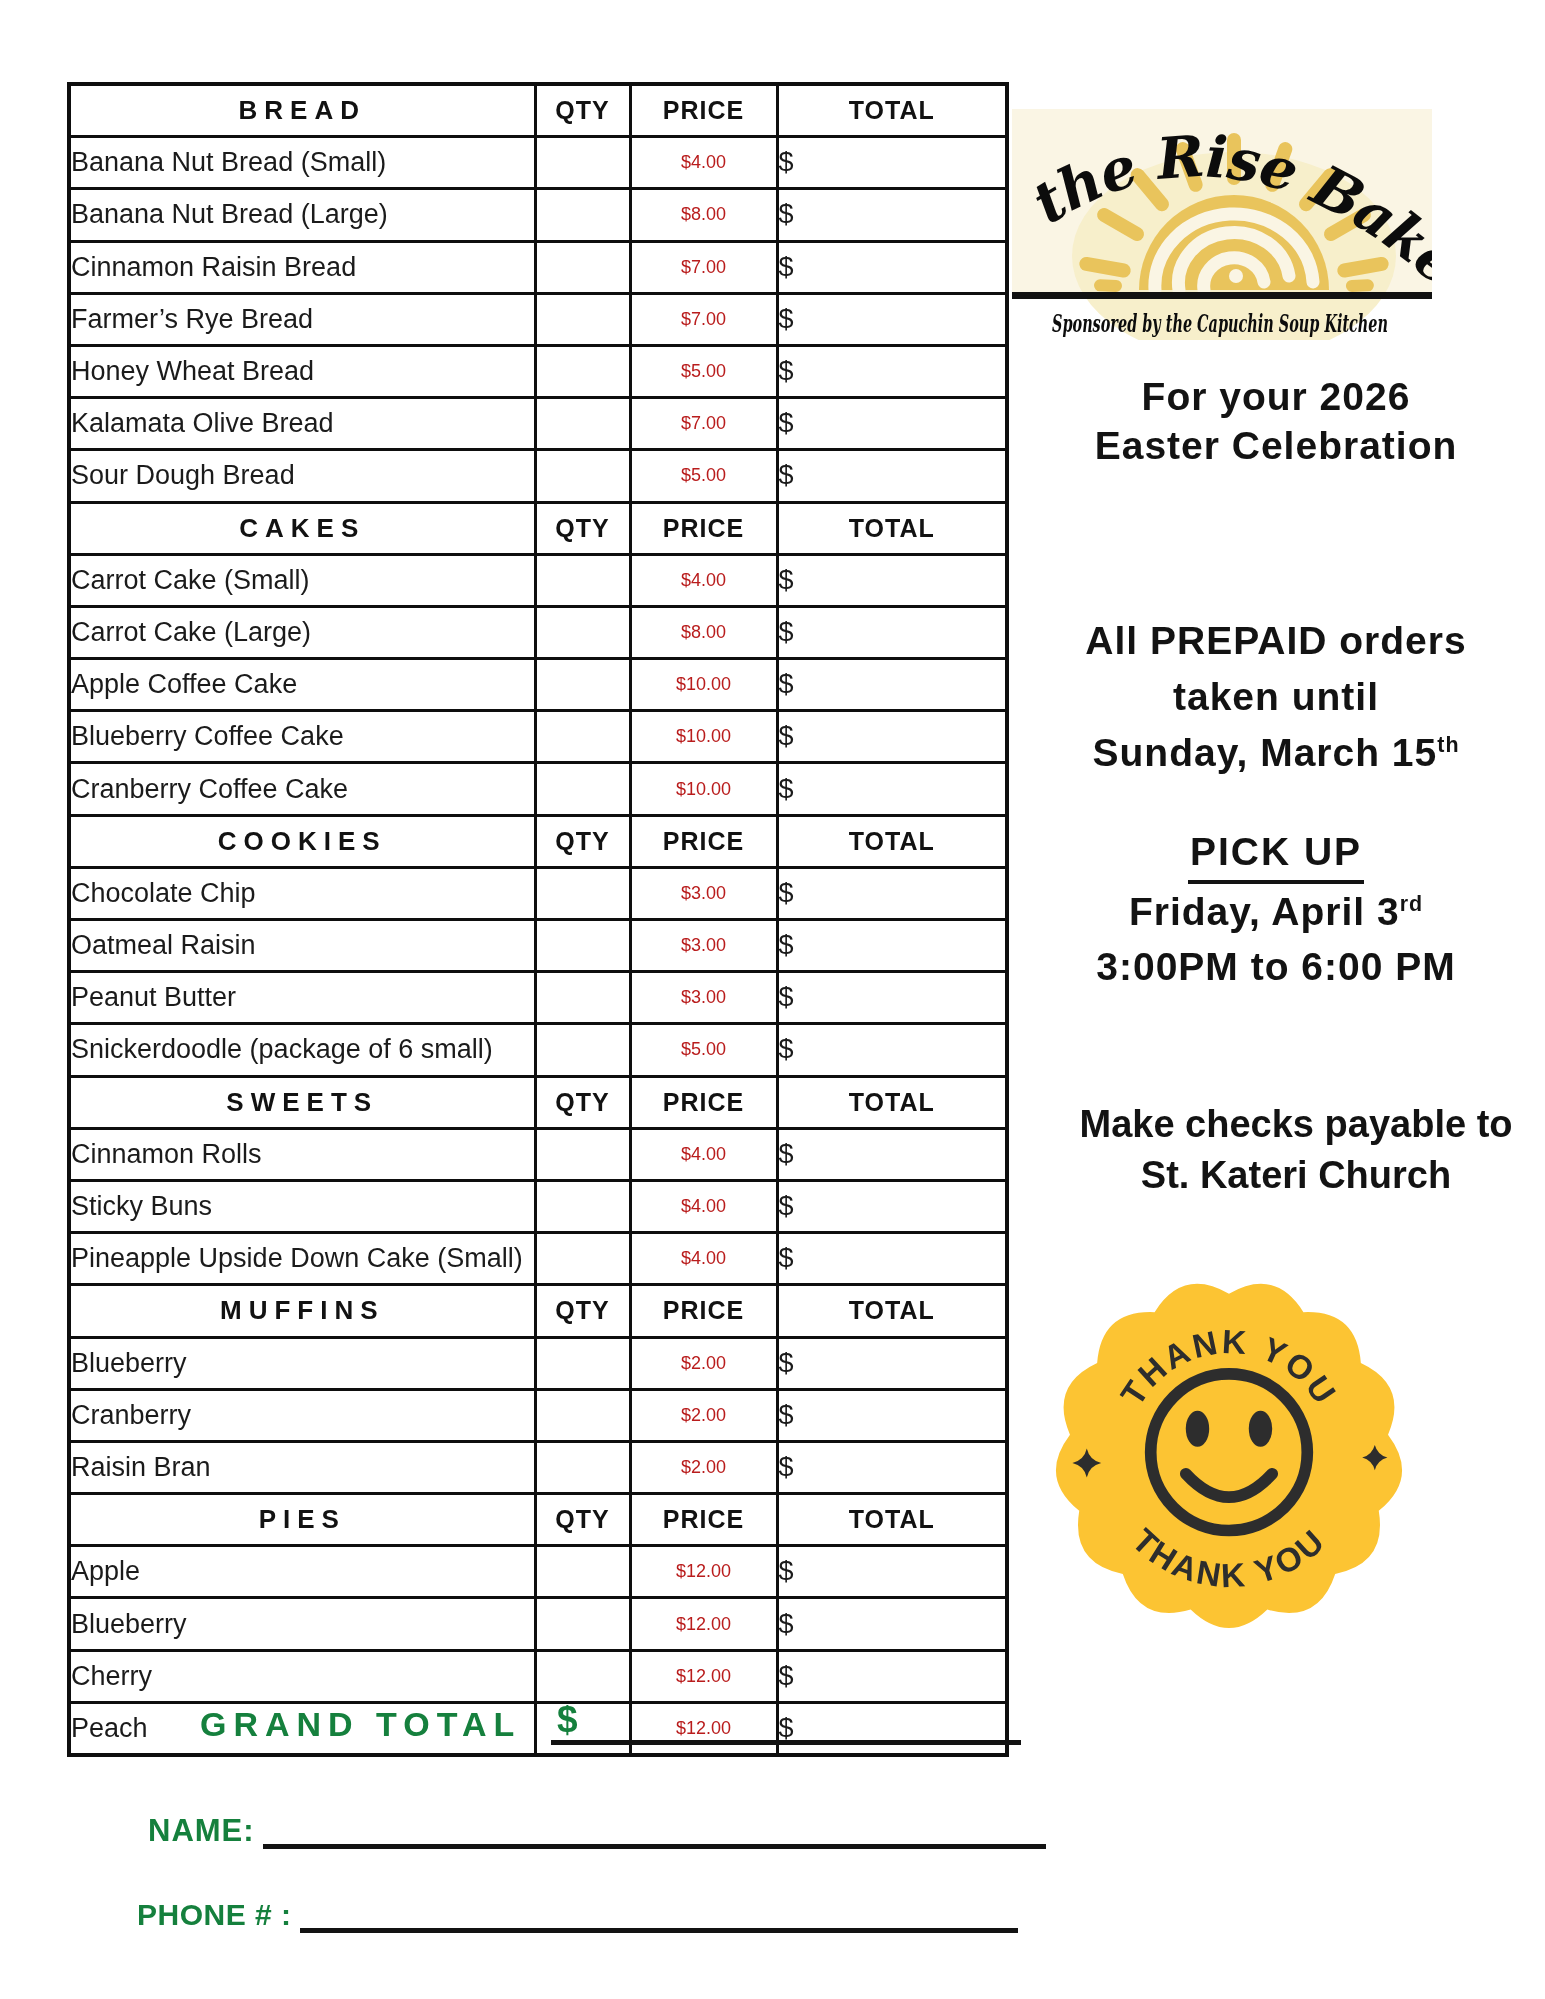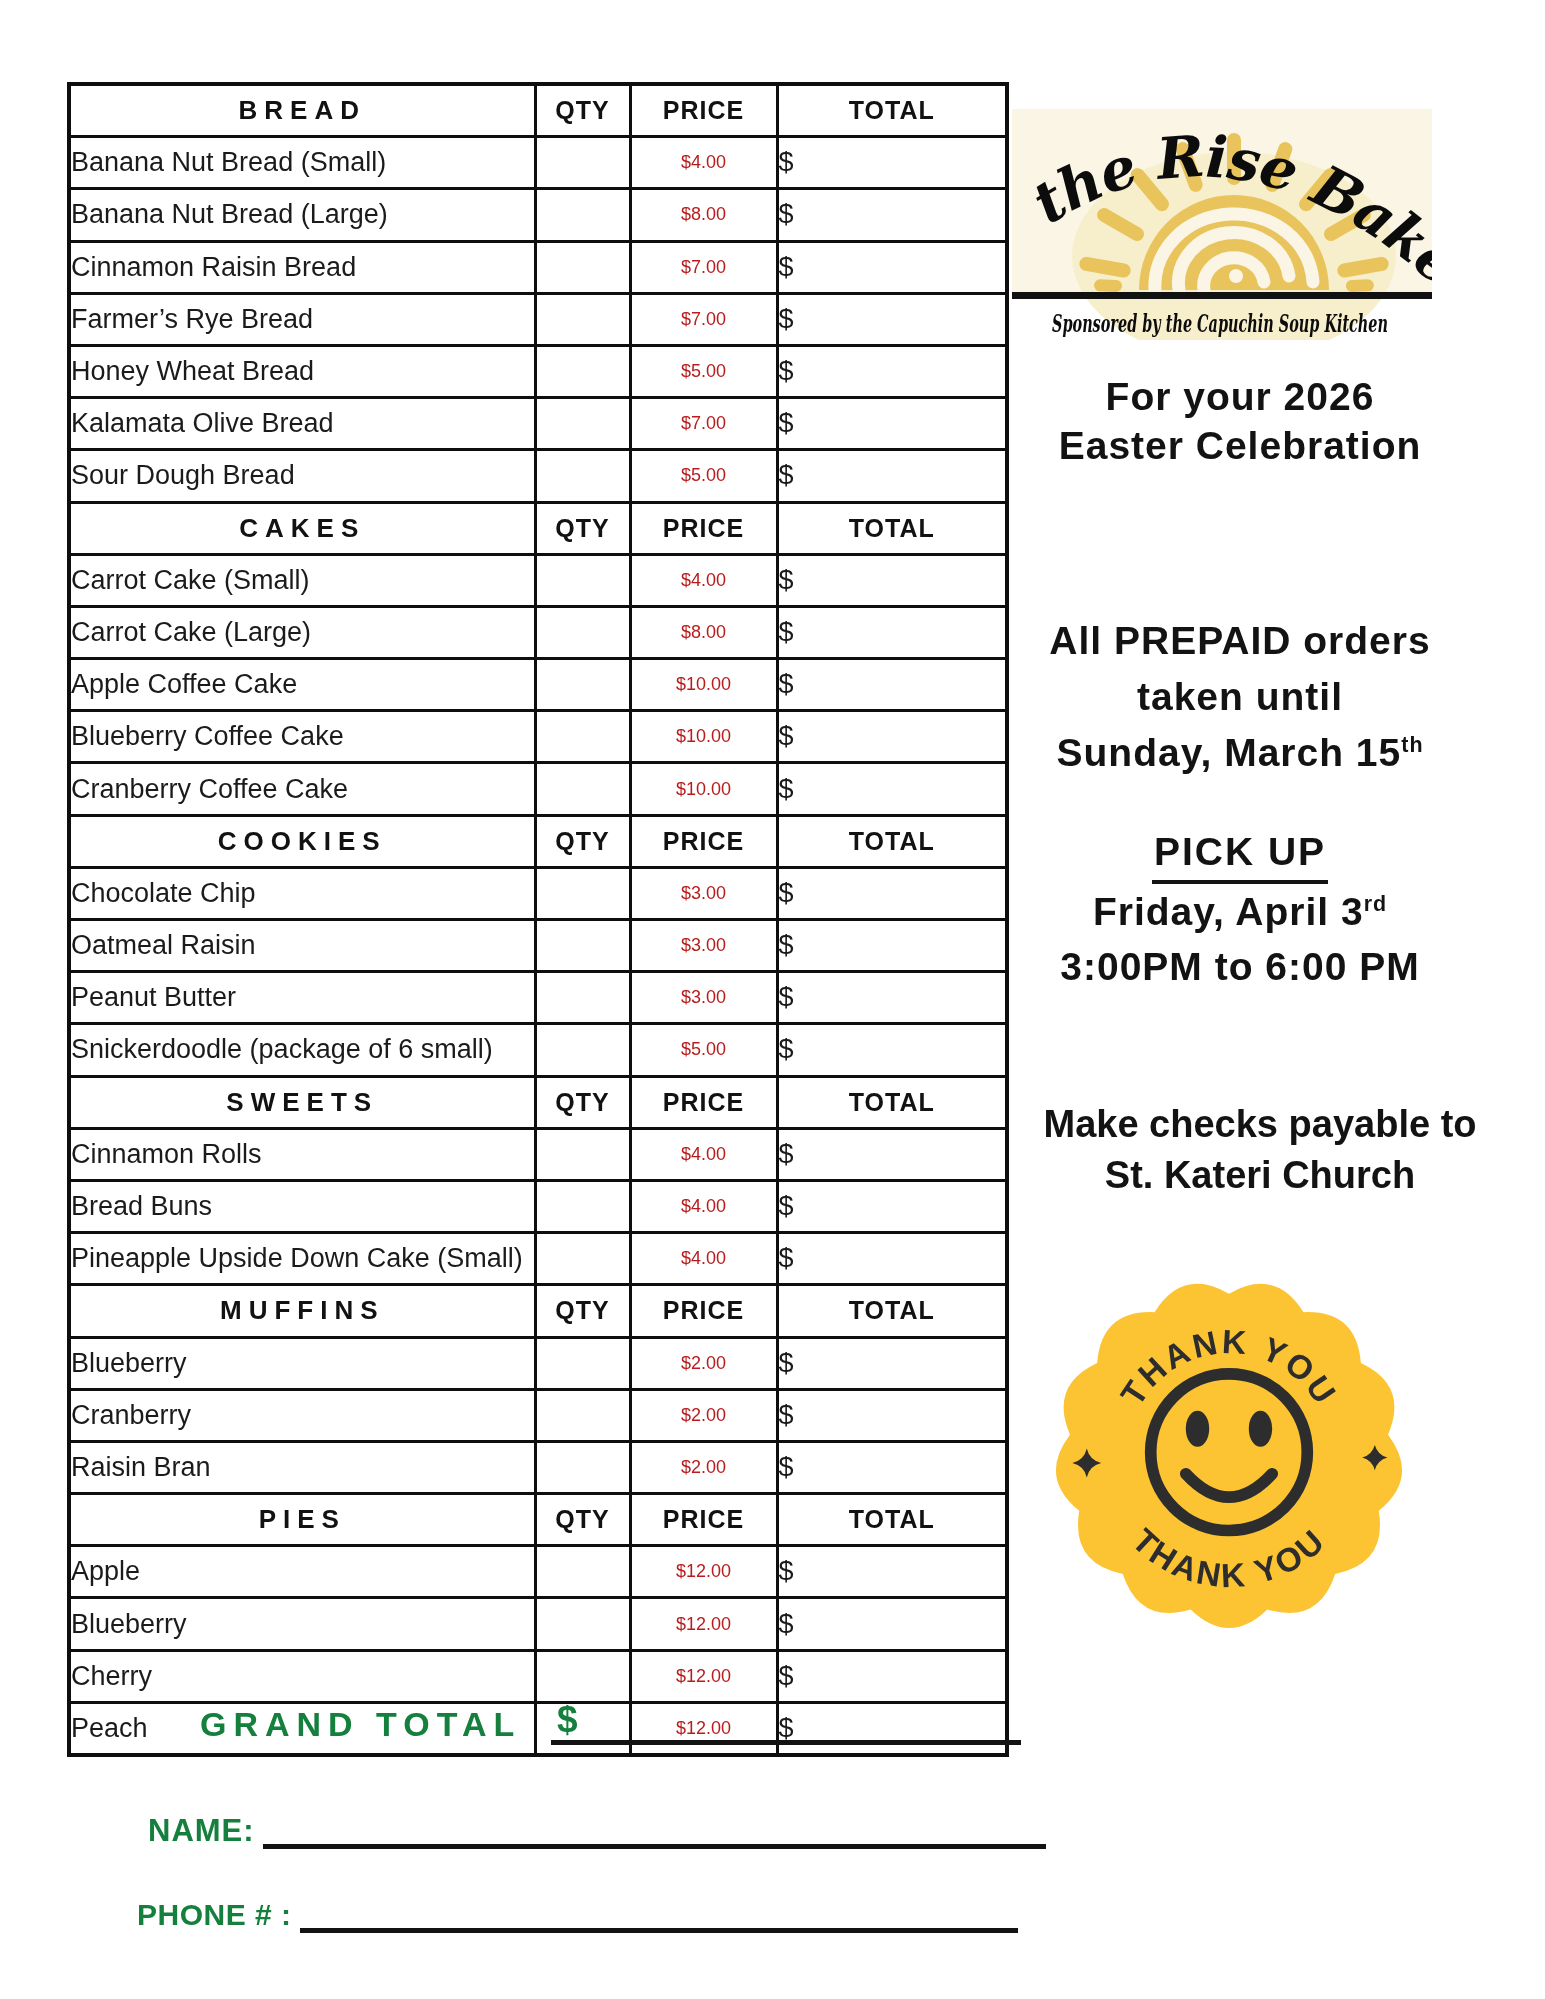--- a/index.html
+++ b/index.html
@@ -29,21 +29,21 @@
   .logo-bg{fill:var(--cream);}
   .brand-text{font-family:"DejaVu Serif","Liberation Serif",serif;font-style:italic;font-weight:bold;
     font-size:57px;fill:#0c0c0c;letter-spacing:-1px;}
   .tagline-text{font-family:"DejaVu Serif","Liberation Serif",serif;font-style:italic;font-weight:bold;
     font-size:25px;fill:#0c0c0c;}
   .ray{stroke:var(--sun-yellow);stroke-width:14;stroke-linecap:round;fill:none;}
   .ray-dash{stroke:var(--sun-yellow);stroke-width:12;stroke-linecap:round;fill:none;}
   .swirl{stroke:var(--cream);stroke-width:13;stroke-linecap:round;fill:none;}
 
   .info-block{
-    position:absolute;left:1005px;width:470px;text-align:center;font-weight:bold;color:#131313;
+    position:absolute;left:1005px;width:470px;text-align:center;font-weight:bold;color:#131313;padding-left:36px;
   }
   .occasion{top:372px;font-size:39px;line-height:49px;letter-spacing:1px;}
   .prepaid{top:589px;font-size:39px;line-height:56px;letter-spacing:1px;margin-top:24px;}
   .pickup{top:824px;font-size:39px;line-height:55px;letter-spacing:1px;}
   .checks{top:1099px;font-size:38px;line-height:51px;margin-left:20px;}
   .u-line{display:inline-block;border-bottom:4px solid #131313;padding:0 2px 1px 2px;letter-spacing:2px;}
   sup{font-size:0.55em;vertical-align:super;line-height:0;}
 
   
   .badge-wrap{position:absolute;left:1049px;top:1274px;width:360px;height:360px;}
@@ -197,21 +197,21 @@
           <th class="sec-col">PRICE</th>
           <th class="sec-col">TOTAL</th>
         </tr>
         <tr>
           <td class="name-cell">Cinnamon Rolls</td>
           <td class="qty-cell"></td>
           <td class="price-cell">$4.00</td>
           <td class="total-cell">$</td>
         </tr>
         <tr>
-          <td class="name-cell">Bread Buns</td>
+          <td class="name-cell">Sticky Buns</td>
           <td class="qty-cell"></td>
           <td class="price-cell">$4.00</td>
           <td class="total-cell">$</td>
         </tr>
         <tr>
           <td class="name-cell">Pineapple Upside Down Cake (Small)</td>
           <td class="qty-cell"></td>
           <td class="price-cell">$4.00</td>
           <td class="total-cell">$</td>
         </tr>

